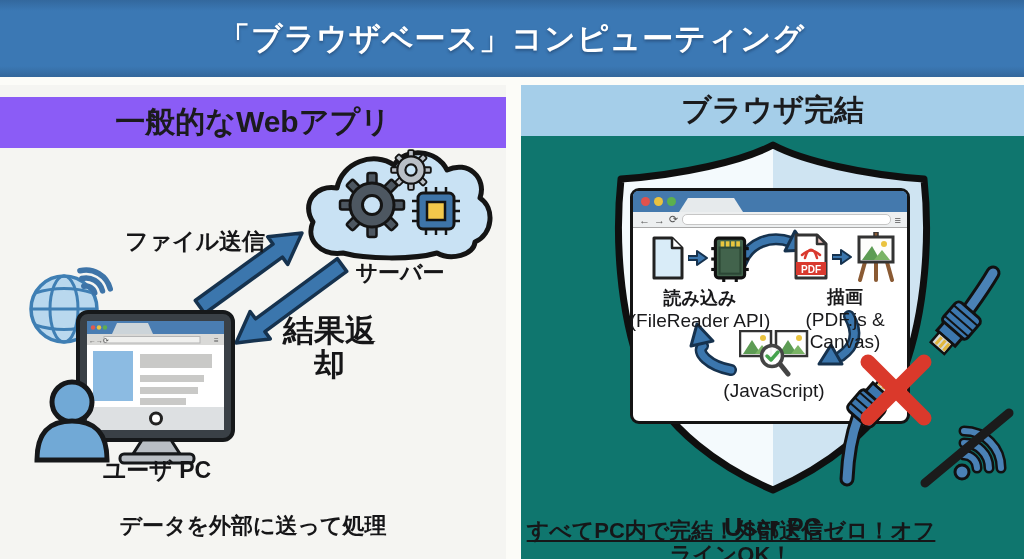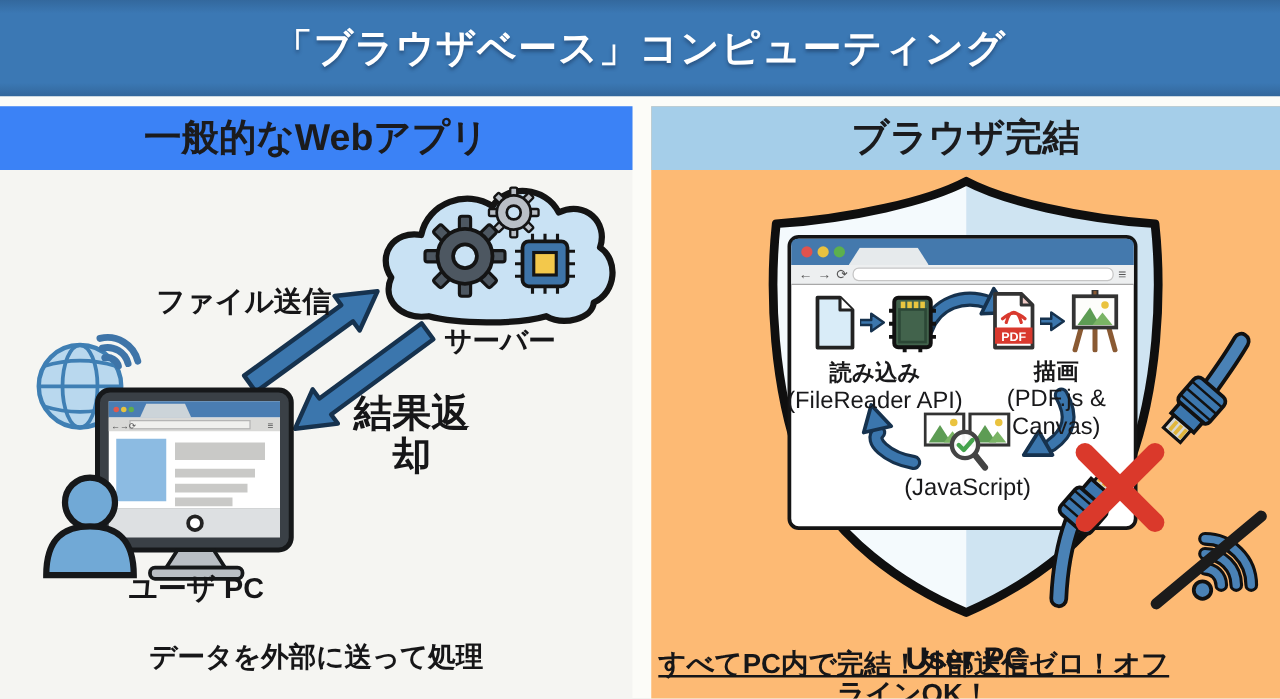--- a/index.html
+++ b/index.html
@@ -13,27 +13,27 @@
     position:absolute;left:0;top:0;width:1024px;height:77px;
     background:linear-gradient(180deg,#33689d 0%,#3b78b4 14%,#3b78b4 86%,#33679b 100%);
     display:flex;align-items:center;justify-content:center;
   }
   .banner h1{
     margin:0;font-size:31px;font-weight:bold;color:#ffffff;letter-spacing:1px;
     text-shadow:0 2px 3px rgba(20,40,70,.45);
   }
   .panel{position:absolute;top:85px;height:474px;}
   .panel.left{left:0;width:506px;background:#f5f5f2;}
-  .panel.right{left:521px;width:503px;background:#fdba74;}
+  .panel.right{left:521px;width:503px;background:#0f766e;}
   .band{
     position:absolute;left:0;top:0;right:0;height:51px;
     display:flex;align-items:center;justify-content:center;
     font-size:30px;font-weight:bold;color:#1b1b1d;
   }
-  .band-left{background:#3b82f6;}
+  .band-left{background:#8b5cf6;margin-top:12px;}
   .band-right{background:#a5cee9;}
   .layer{position:absolute;left:0;top:0;}
   .lbl{position:absolute;font-weight:bold;text-align:center;color:#161618;line-height:1.1;}
   
   .browser{
     position:absolute;left:109px;top:103px;width:280px;height:236px;
     background:#ffffff;border:3px solid #141414;border-radius:9px;
     box-sizing:border-box;z-index:2;
   }
   .titlebar{

